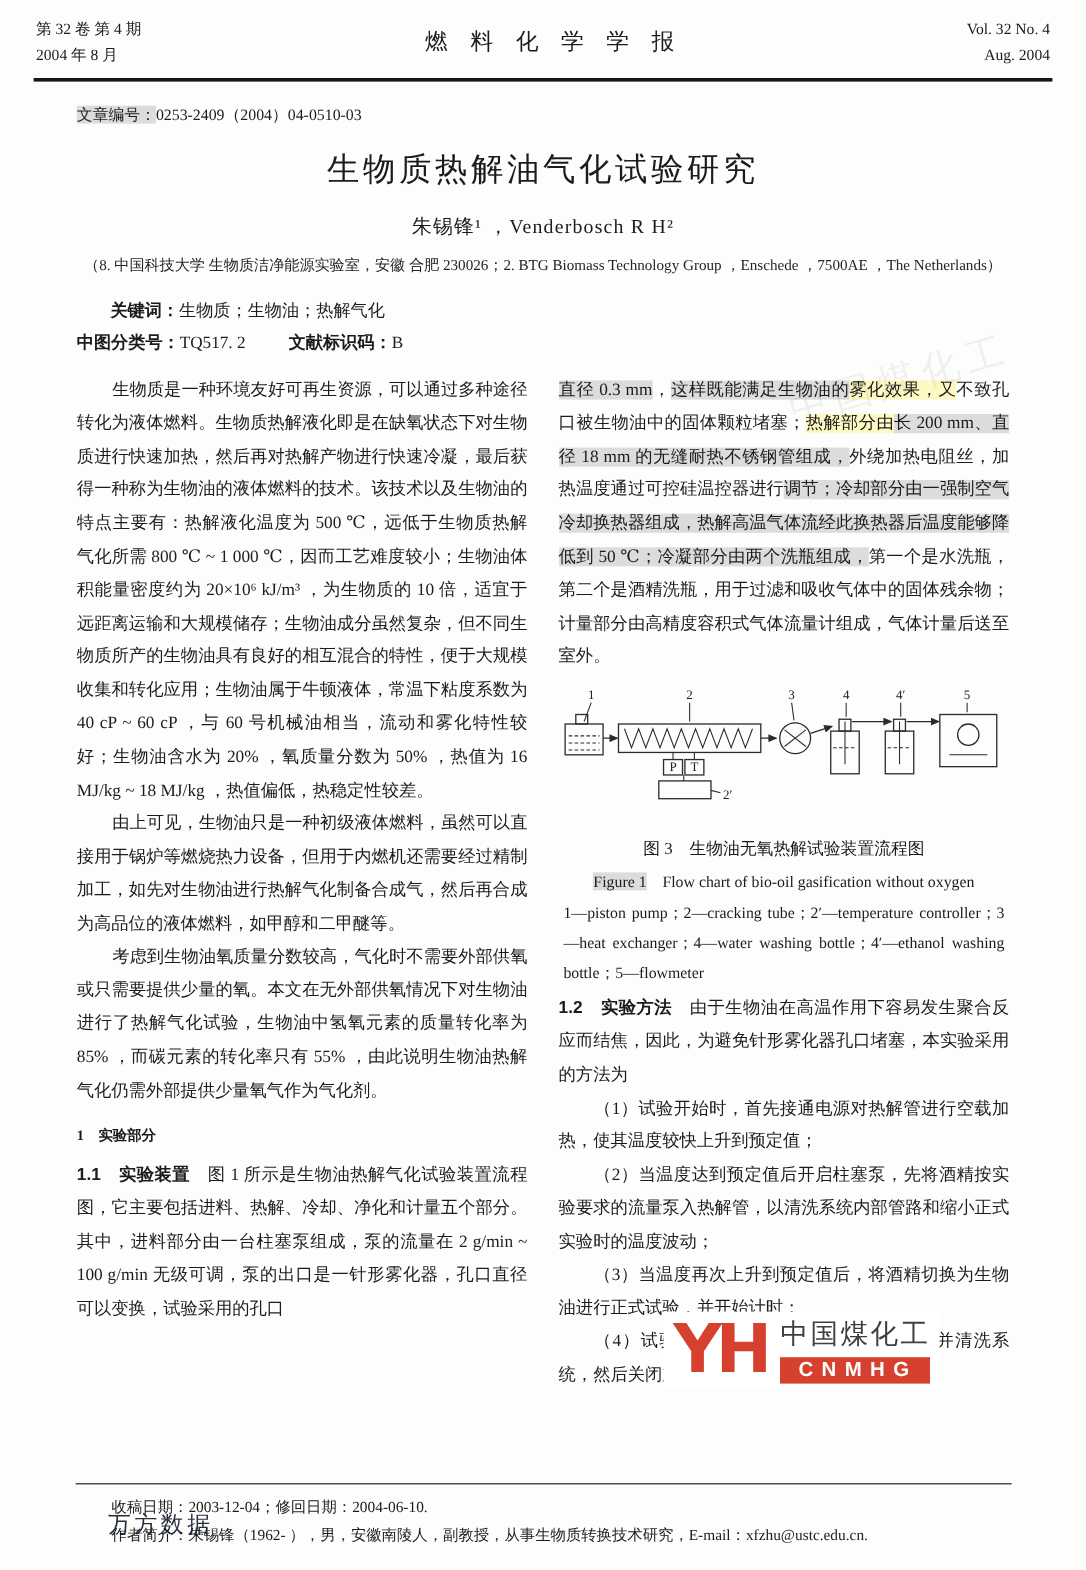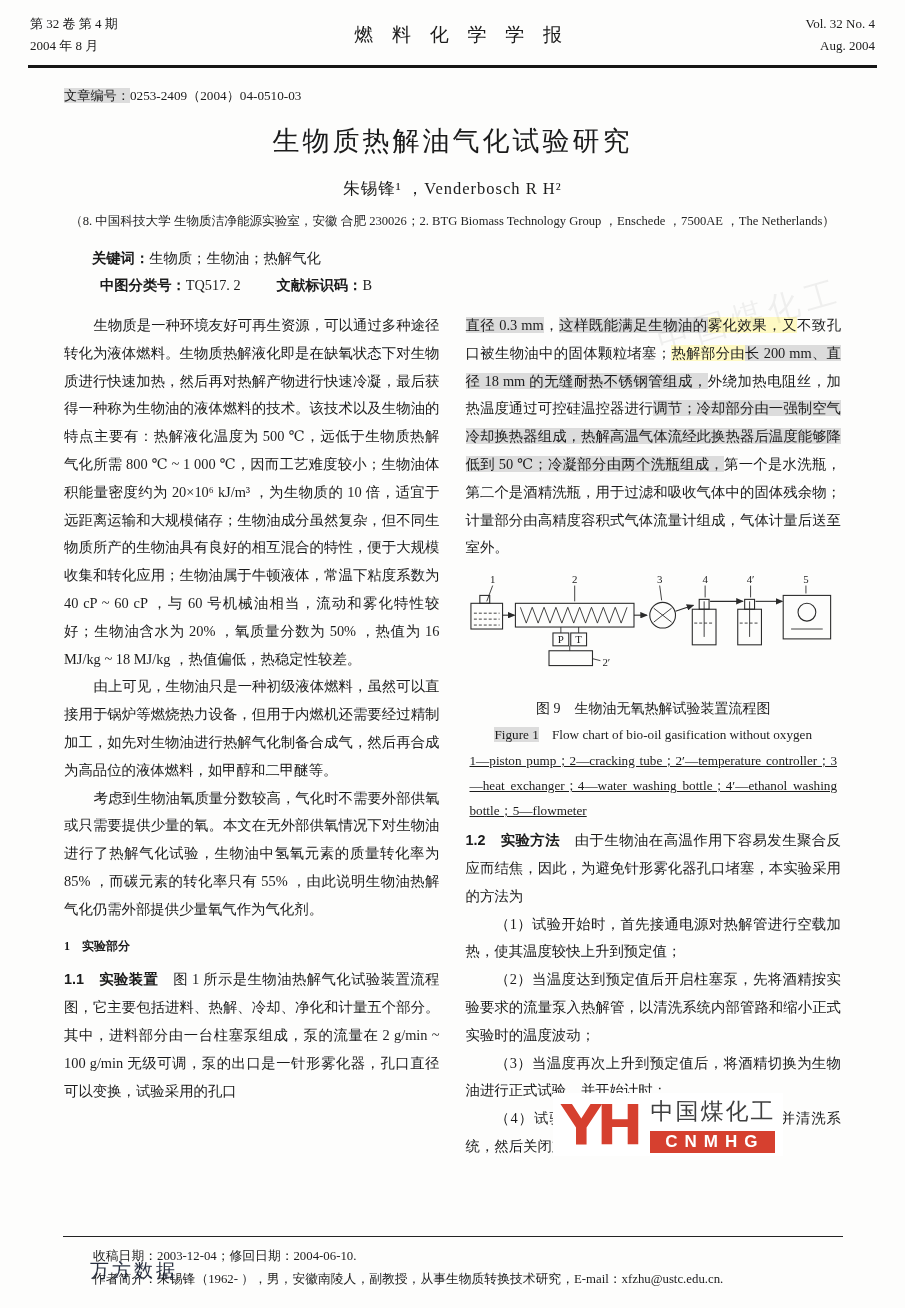--- a/index.html
+++ b/index.html
@@ -14,38 +14,38 @@
   .journal-cn{font-size:19px;letter-spacing:7px;font-weight:500;}
   .journal-en{font-size:13.5px;margin-top:4px;letter-spacing:.4px;}
   .header-rule{height:3px;background:#161616;margin:3px 28px 0 28px;}
   
   .meta-line{margin:19px 0 0 64px;font-size:13.2px;font-family:Liberation Serif, serif;}
   .title{font-size:27px;font-weight:500;text-align:center;margin-top:18px;letter-spacing:3px;}
   .authors{text-align:center;font-size:16.5px;margin-top:19px;letter-spacing:1px;}
   .affiliation{text-align:center;font-size:12.6px;margin-top:13px;color:#242424;}
   .kw{margin:19px 64px 0 92px;font-size:14.3px;}
   .kw b,.clc b{font-family:"Liberation Sans","DejaVu Sans",sans-serif;font-weight:700;}
-  .clc{margin:8px 64px 0 100px;font-size:14.3px;}
+  .clc{margin:8px 64px 0 64px;font-size:14.3px;}
   .clc .sp{display:inline-block;width:36px;}
   
   .columns{display:flex;gap:26px;margin:17px 64px 0 64px;}
   .col{width:376px;font-size:14.4px;line-height:27.8px;text-align:justify;}
   .para{text-indent:2.05em;}
   .para.noindent{text-indent:0;}
   .lead{font-family:"Liberation Sans","DejaVu Sans",sans-serif;font-weight:700;}
   .sec-head{font-family:Liberation Serif, serif;font-weight:700;
             font-size:12px;margin:9px 0 6px 0;}
   .hl-g{background:#dcdcdc;}
   .hl-r{background:#fef9c3;}
   
   .figure{margin-top:5px;}
   .fig-svg{display:block;width:100%;height:126px;}
   .fig-cap-cn{text-align:center;font-size:14px;line-height:26px;margin-top:3px;}
   .fig-cap-en{text-align:center;font-size:13.2px;line-height:25px;}
-  .fig-legend{font-size:13.2px;line-height:25px;text-align:justify;margin:1px 4px 4px 4px;text-decoration:underline;}
+  .fig-legend{font-size:13.2px;line-height:25px;text-align:justify;margin:1px 4px 4px 4px;}
   svg text{font-size:11px;font-family:"Liberation Serif","DejaVu Serif",serif;fill:#222;}
   svg .comp{fill:none;stroke:#2b2b2b;stroke-width:1.1;}
   svg .thin{fill:none;stroke:#2b2b2b;stroke-width:.9;}
   
   .footnote{position:absolute;left:63px;right:62px;top:1236px;border-top:1.6px solid #232323;
             padding:8px 0 0 30px;font-size:12.8px;line-height:23px;background:transparent;}
   
   .wanfang{position:absolute;left:90px;top:1258px;font-size:19px;color:#0f172a;letter-spacing:3px;
            font-family:"Liberation Sans","DejaVu Sans",sans-serif;opacity:.9;}
   .ghost{position:absolute;left:655px;top:295px;font-size:32px;letter-spacing:6px;color:#000;
@@ -179,21 +179,21 @@
             <line class="thin" x1="277" y1="52" x2="297" y2="52" stroke-dasharray="3,2"></line>
           </g>
           <line class="comp" x1="293" y1="30" x2="320" y2="30" marker-end="url(#ah)"></line>
 
           <g>
             <rect class="comp" x="321" y="24" width="48" height="44"></rect>
             <circle class="comp" cx="345" cy="41" r="9"></circle>
             <line class="thin" x1="329" y1="58" x2="361" y2="58"></line>
           </g>
         </svg>
-        <div class="fig-cap-cn">图 9　生物油无氧热解试验装置流程图</div>
+        <div class="fig-cap-cn">图 3　生物油无氧热解试验装置流程图</div>
         <div class="fig-cap-en"><span class="hl-g">Figure 1</span><span>　Flow chart of bio-oil gasification without oxygen</span></div>
         <div class="fig-legend">1—piston pump；2—cracking tube；2′—temperature controller；3—heat exchanger；4—water washing bottle；4′—ethanol washing bottle；5—flowmeter</div>
       </div>
 
       <p class="para noindent"><span class="lead">1.2　实验方法</span><span>　由于生物油在高温作用下容易发生聚合反应而结焦，因此，为避免针形雾化器孔口堵塞，本实验采用的方法为</span></p>
       <p class="para">（1）试验开始时，首先接通电源对热解管进行空载加热，使其温度较快上升到预定值；</p>
       <p class="para">（2）当温度达到预定值后开启柱塞泵，先将酒精按实验要求的流量泵入热解管，以清洗系统内部管路和缩小正式实验时的温度波动；</p>
       <p class="para">（3）当温度再次上升到预定值后，将酒精切换为生物油进行正式试验，并开始计时；</p>
       <p class="para">（4）试验结束时，先将生物油切换为酒精并清洗系统，然后关闭加热电源和柱塞泵电源；</p>
     </div>

